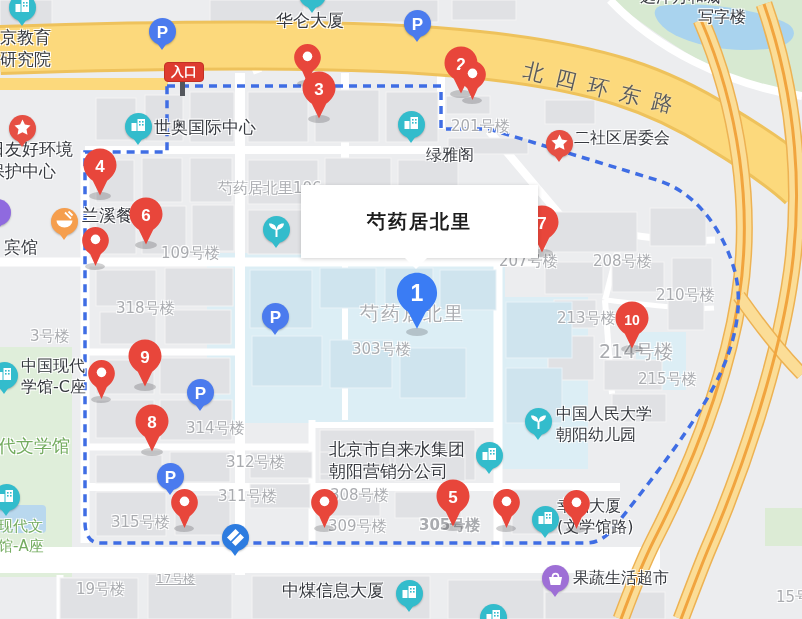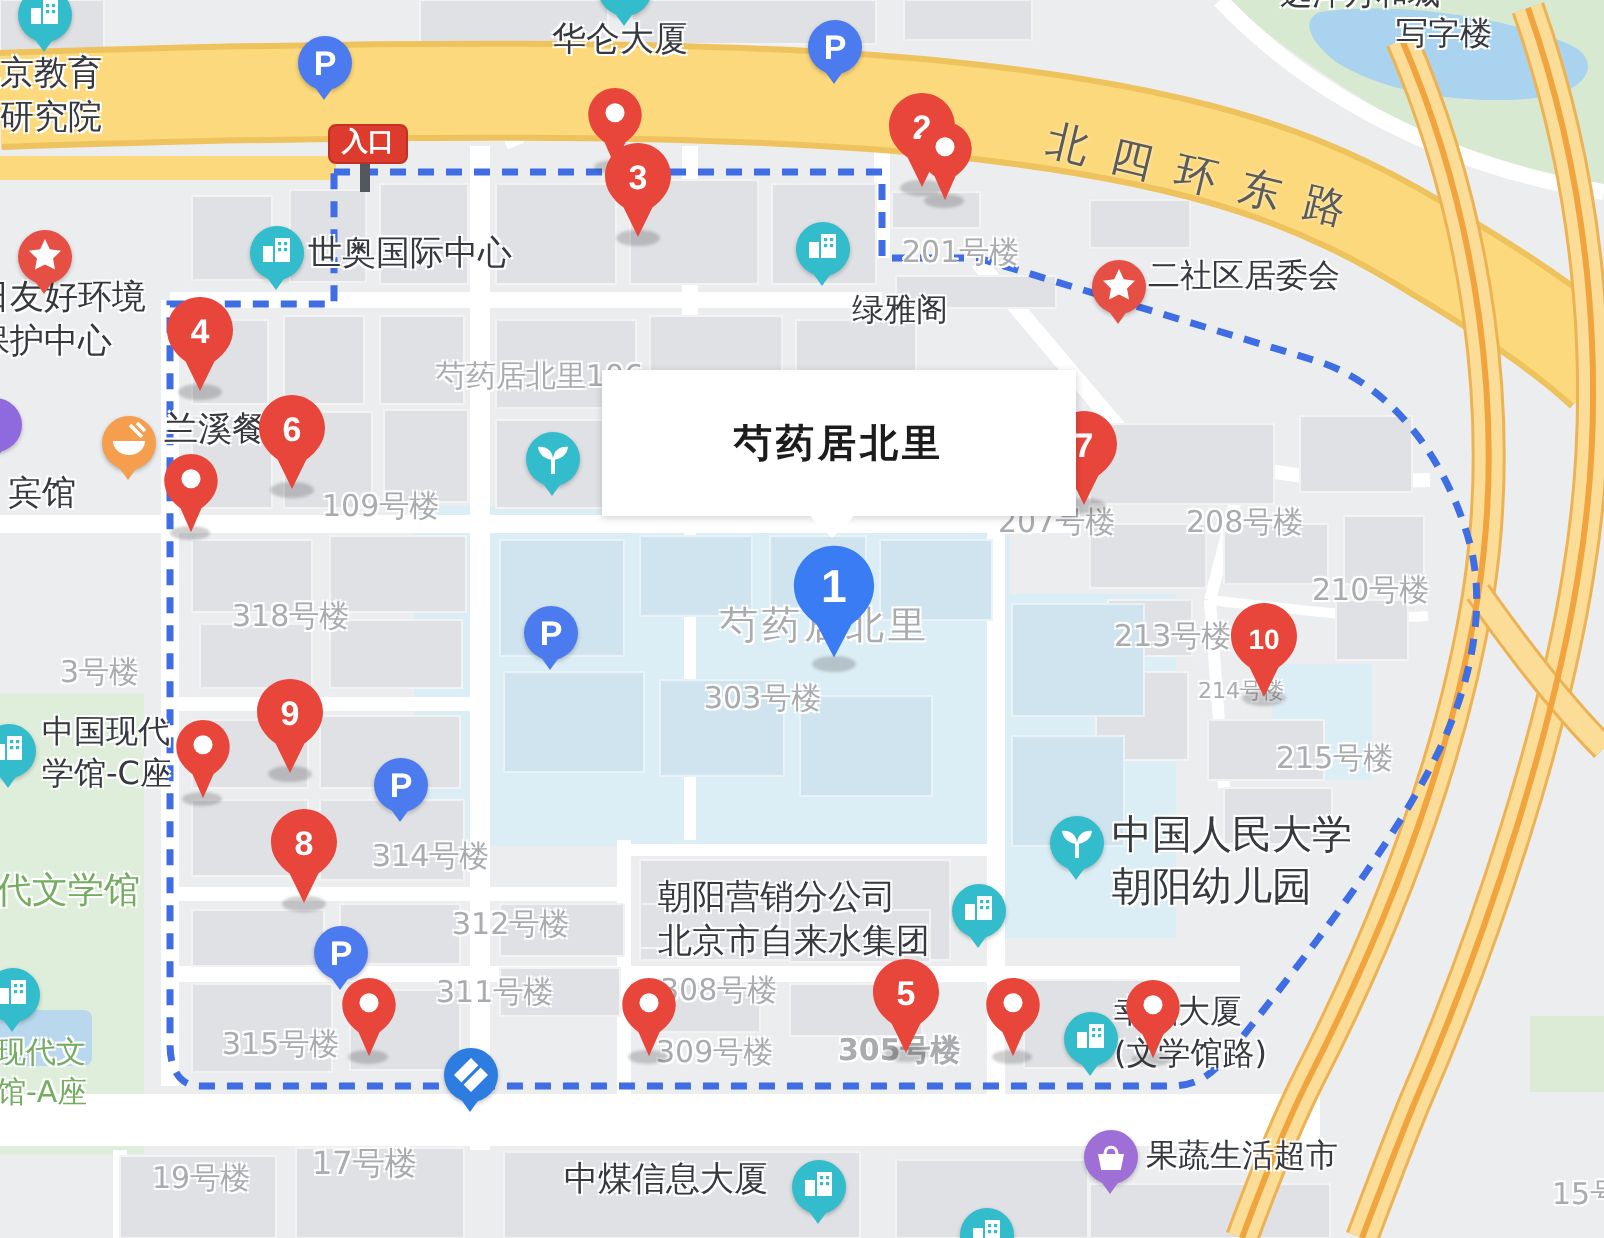--- a/index.html
+++ b/index.html
@@ -192,21 +192,21 @@
       </div>
       <div class="lbl gray" style="position: absolute; left: 593px; top: 252px; z-index: 3; font-size: 15px;">
         <span style="display: block;">208号楼</span>
       </div>
       <div class="lbl gray" style="position: absolute; left: 656px; top: 286px; z-index: 3; font-size: 15px;">
         <span style="display: block;">210号楼</span>
       </div>
       <div class="lbl gray" style="position: absolute; left: 557px; top: 309px; z-index: 3; font-size: 15px;">
         <span style="display: block;">213号楼</span>
       </div>
-      <div class="lbl gray" style="position: absolute; left: 599px; top: 339px; z-index: 3; font-size: 11px;">
+      <div class="lbl gray" style="position: absolute; left: 599px; top: 339px; z-index: 3; font-size: 19px;">
         <span style="display: block;">214号楼</span>
       </div>
       <div class="lbl gray" style="position: absolute; left: 638px; top: 370px; z-index: 3; font-size: 15px;">
         <span style="display: block;">215号楼</span>
       </div>
       <div class="lbl gray" style="position: absolute; left: 116px; top: 299px; z-index: 3; font-size: 15px;">
         <span style="display: block;">318号楼</span>
       </div>
       <div class="lbl gray" style="position: absolute; left: 30px; top: 327px; z-index: 3; font-size: 15px;">
         <span style="display: block;">3号楼</span>
@@ -234,21 +234,21 @@
       </div>
       <div class="lbl gray" style="position: absolute; left: 328px; top: 517px; z-index: 3; font-size: 15px;">
         <span style="display: block;">309号楼</span>
       </div>
       <div class="lbl gray" style="position: absolute; left: 419px; top: 516px; z-index: 3; font-size: 15px; font-weight: bold;">
         <span style="display: block;">305号楼</span>
       </div>
       <div class="lbl gray" style="position: absolute; left: 76px; top: 580px; z-index: 3; font-size: 15px;">
         <span style="display: block;">19号楼</span>
       </div>
-      <div class="lbl gray" style="position: absolute; left: 156px; top: 572px; z-index: 3; font-size: 16px;">
+      <div class="lbl gray" style="position: absolute; left: 156px; top: 572px; z-index: 3; font-size: 12px; text-decoration: underline;">
         <span style="display: block;">17号楼</span>
       </div>
       <div class="lbl gray" style="position: absolute; left: 776px; top: 588px; z-index: 3; font-size: 15px;">
         <span style="display: block;">15号</span>
       </div>
       <div class="lbl poi" style="position: absolute; left: 640px; top: -13px; z-index: 3; font-size: 16px;">
         <span style="display: block;">远洋万和城</span>
       </div>
       <div class="lbl poi" style="position: absolute; left: 698px; top: 7px; z-index: 3; font-size: 16px;">
         <span style="display: block;">写字楼</span>
@@ -276,27 +276,27 @@
       <div class="lbl poi" style="position: absolute; left: 82px; top: 204px; z-index: 3; font-size: 17px;">
         <span style="display: block;">兰溪餐厅</span>
       </div>
       <div class="lbl poi" style="position: absolute; left: 4px; top: 236px; z-index: 3; font-size: 17px;">
         <span style="display: block;">宾馆</span>
       </div>
       <div class="lbl poi" style="position: absolute; left: 21px; top: 356px; z-index: 3; font-size: 16px;">
         <span style="display: block;">中国现代</span>
         <span style="display: block;">学馆-C座</span>
       </div>
-      <div class="lbl poi" style="position: absolute; left: 556px; top: 404px; z-index: 3; font-size: 20px;">
+      <div class="lbl poi" style="position: absolute; left: 556px; top: 404px; z-index: 3; font-size: 16px;">
         <span style="display: block;">中国人民大学</span>
         <span style="display: block;">朝阳幼儿园</span>
       </div>
       <div class="lbl poi" style="position: absolute; left: 329px; top: 438px; z-index: 3; font-size: 17px;">
+        <span style="display: block;">北京市自来水集团</span>
         <span style="display: block;">朝阳营销分公司</span>
-        <span style="display: block;">北京市自来水集团</span>
       </div>
       <div class="lbl poi" style="position: absolute; left: 557px; top: 496px; z-index: 3; font-size: 16px;">
         <span style="display: block;">幸福大厦</span>
         <span style="display: block;">(文学馆路)</span>
       </div>
       <div class="lbl poi" style="position: absolute; left: 573px; top: 568px; z-index: 3; font-size: 16px;">
         <span style="display: block;">果蔬生活超市</span>
       </div>
       <div class="lbl poi" style="position: absolute; left: 282px; top: 579px; z-index: 3; font-size: 17px; text-align: right;">
         <span style="display: block;">中煤信息大厦</span>

